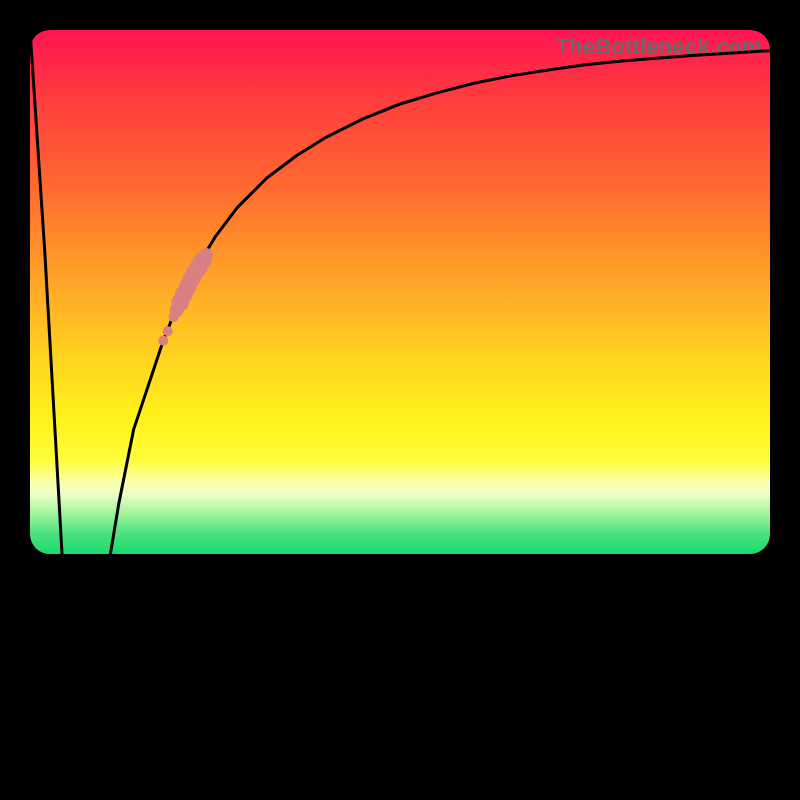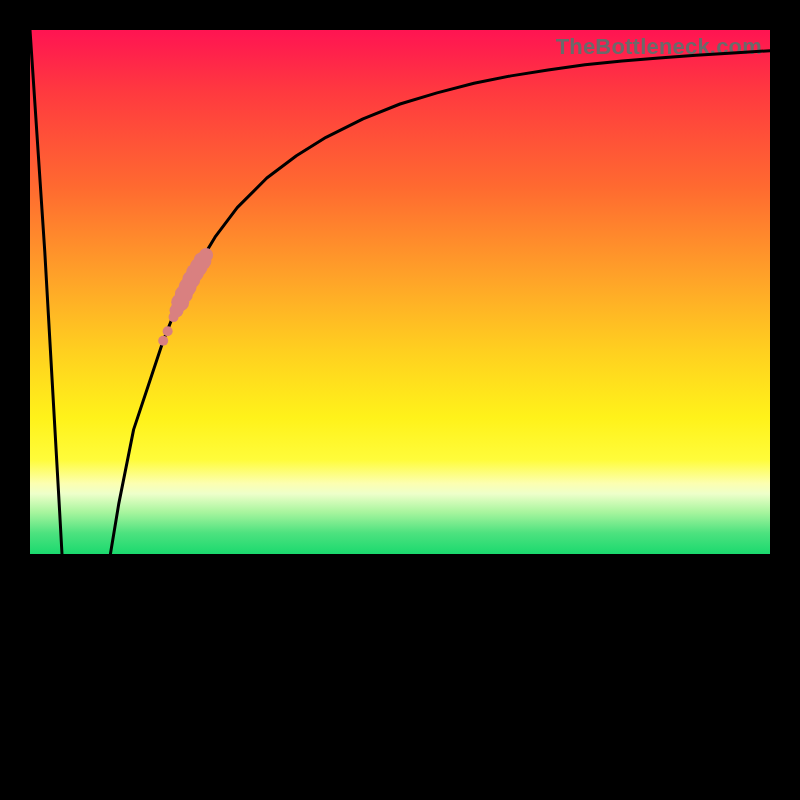--- a/index.html
+++ b/index.html
@@ -33,20 +33,21 @@
       #ffa528 48%,
       #ffd21f 62%,
       #fff21a 74%,
       #fffc3a 82%,
       #fcffb0 86.5%,
       #eeffca 88.5%,
       #a8f59e 92%,
       #4de27f 96%,
       #1bd96e 100%
     );
+    border-radius: 20px;
   }
   .watermark {
     position: absolute;
     top: 4px;
     right: 8px;
     font-size: 22px;
     font-weight: 600;
     color: #6a6a6a;
     letter-spacing: 0.2px;
     user-select: none;

